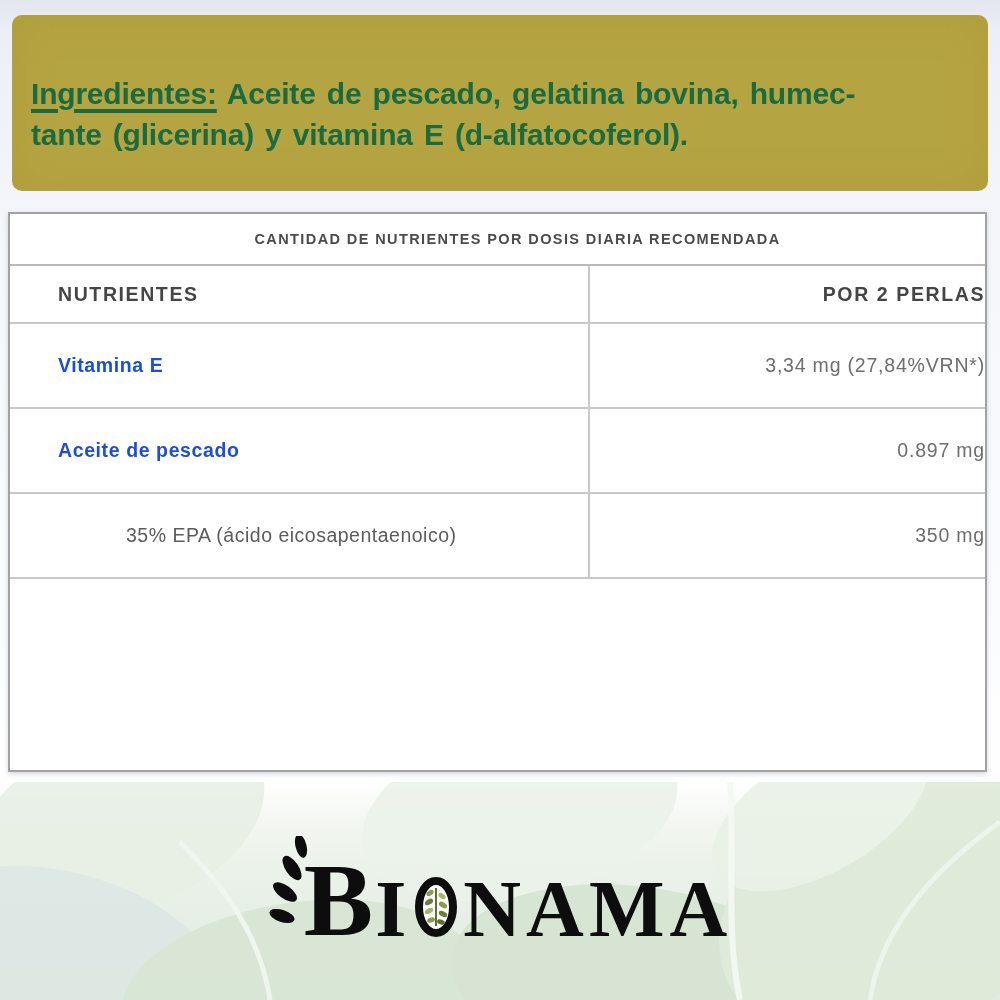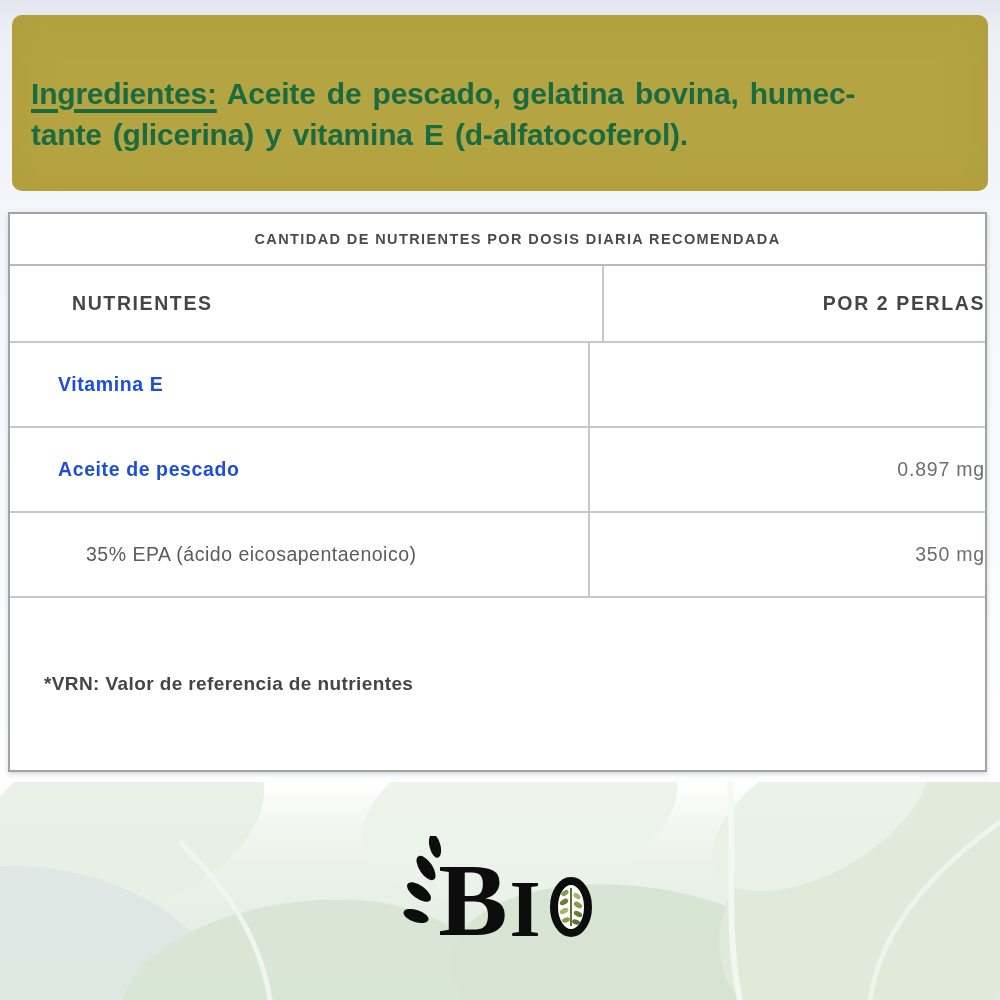--- a/index.html
+++ b/index.html
@@ -35,27 +35,27 @@
     height:52px;flex:0 0 auto;display:flex;align-items:center;justify-content:center;
     border-bottom:2px solid #b9b9b9;box-sizing:border-box;padding-left:40px;
   }
   .t-title span{
     font-size:14.5px;font-weight:bold;color:#4b4b4b;letter-spacing:1.4px;
   }
   .t-row{
     flex:0 0 auto;height:85px;display:flex;box-sizing:border-box;
     border-bottom:2px solid #c8c8c8;
   }
-  .t-row.header{height:77px;padding-left:14px;}
+  .t-row.header{height:58px;}
   .cell-l{
     width:580px;flex:0 0 auto;box-sizing:border-box;
     border-right:2px solid #c8c8c8;
     display:flex;align-items:center;padding-left:48px;
   }
-  .cell-l.indent{padding-left:76px;}
+  .cell-l.indent{padding-left:116px;}
   .cell-r{
     flex:1;display:flex;align-items:center;padding-left:47px;justify-content:flex-end;
   }
   .col-h{font-size:19.5px;font-weight:bold;color:#454545;letter-spacing:1.6px;}
   .nutrient-bold{font-size:19.5px;font-weight:bold;color:#1d4ed8;letter-spacing:.6px;}
   .nutrient-reg{font-size:19.5px;font-weight:normal;color:#5c5c5c;letter-spacing:.5px;}
   .amount{font-size:19.5px;font-weight:normal;color:#6e6e6e;letter-spacing:.8px;}
   .t-foot{
     flex:1;display:flex;align-items:center;padding-left:34px;
   }
@@ -102,20 +102,23 @@
     </div>
     <div class="cell-r">
       <span class="col-h">POR 2 PERLAS</span>
     </div>
   </div>
 
   <div class="t-row">
     <div class="cell-l">
       <span class="nutrient-bold">Vitamina E</span>
     </div>
+    <div class="cell-r">
+      <span class="amount">3,34 mg (27,84%VRN*)</span>
+    </div>
   </div>
 
   <div class="t-row">
     <div class="cell-l">
       <span class="nutrient-bold">Aceite de pescado</span>
     </div>
     <div class="cell-r">
       <span class="amount">0.897 mg</span>
     </div>
   </div>
@@ -123,23 +126,20 @@
   <div class="t-row">
     <div class="cell-l indent">
       <span class="nutrient-reg">35% EPA (ácido eicosapentaenoico)</span>
     </div>
     <div class="cell-r">
       <span class="amount">350 mg</span>
     </div>
   </div>
 
 
-  <div class="t-foot">
-    <span>*VRN: Valor de referencia de nutrientes</span>
-  </div>
 </div>
 
 <div class="leaf-section">
   <svg class="leaf-bg" width="1000" height="218" viewBox="0 0 1000 218">
     <g opacity="0.9">
       <ellipse cx="120" cy="40" rx="150" ry="90" fill="#e8f0e6" transform="rotate(-20 120 40)"></ellipse>
       <ellipse cx="60" cy="190" rx="170" ry="100" fill="#dde8e4" transform="rotate(15 60 190)"></ellipse>
       <ellipse cx="300" cy="210" rx="180" ry="90" fill="#d8e6d4" transform="rotate(-8 300 210)"></ellipse>
       <ellipse cx="520" cy="30" rx="160" ry="85" fill="#ecf3ea" transform="rotate(-12 520 30)"></ellipse>
       <ellipse cx="640" cy="200" rx="190" ry="95" fill="#d6e4d2" transform="rotate(8 640 200)"></ellipse>
@@ -169,14 +169,15 @@
         <ellipse cx="17" cy="17" rx="4" ry="2.4" fill="#8a9a4e" transform="rotate(-35 17 17)"></ellipse>
         <ellipse cx="29" cy="20" rx="4" ry="2.4" fill="#a9b468" transform="rotate(35 29 20)"></ellipse>
         <ellipse cx="16" cy="26" rx="4.5" ry="2.6" fill="#6b7d3a" transform="rotate(-30 16 26)"></ellipse>
         <ellipse cx="30" cy="29" rx="4.5" ry="2.6" fill="#8a9a4e" transform="rotate(30 30 29)"></ellipse>
         <ellipse cx="16" cy="35" rx="4.5" ry="2.6" fill="#a9b468" transform="rotate(-25 16 35)"></ellipse>
         <ellipse cx="30" cy="38" rx="4.5" ry="2.6" fill="#6b7d3a" transform="rotate(25 30 38)"></ellipse>
         <ellipse cx="18" cy="44" rx="4" ry="2.4" fill="#8a9a4e" transform="rotate(-20 18 44)"></ellipse>
         <ellipse cx="28" cy="46" rx="4" ry="2.4" fill="#5f7030" transform="rotate(20 28 46)"></ellipse>
       </g>
     </svg>
+    <span class="bx">NAMA</span>
   </div>
 </div>
 
 </body></html>

